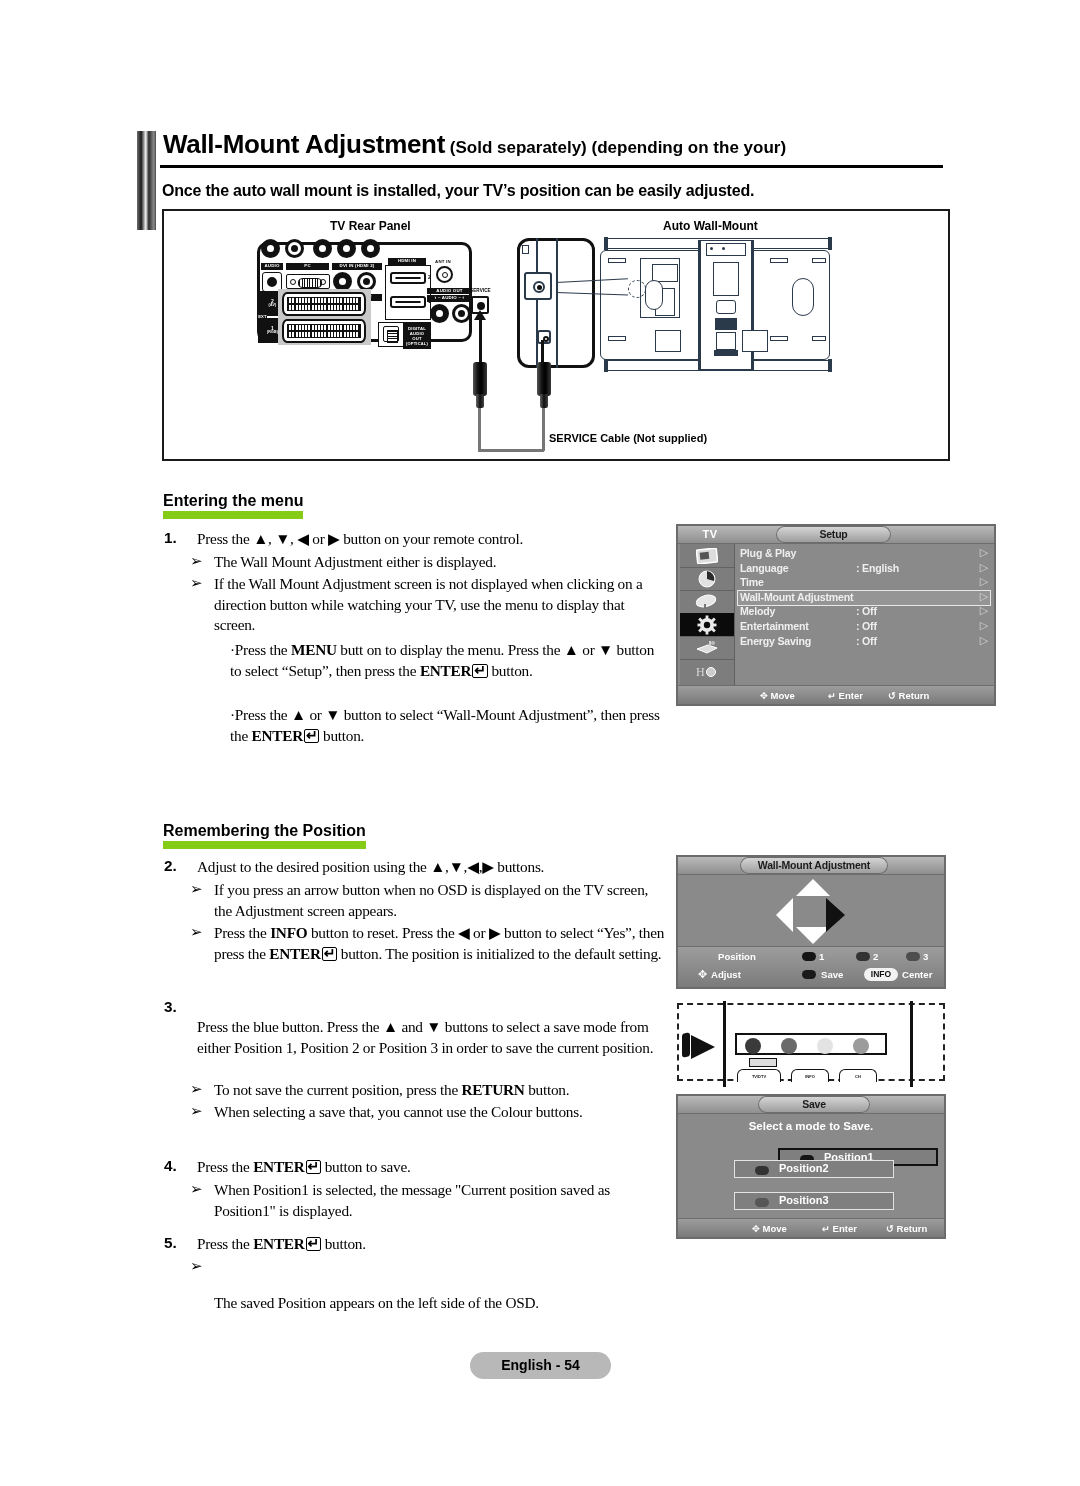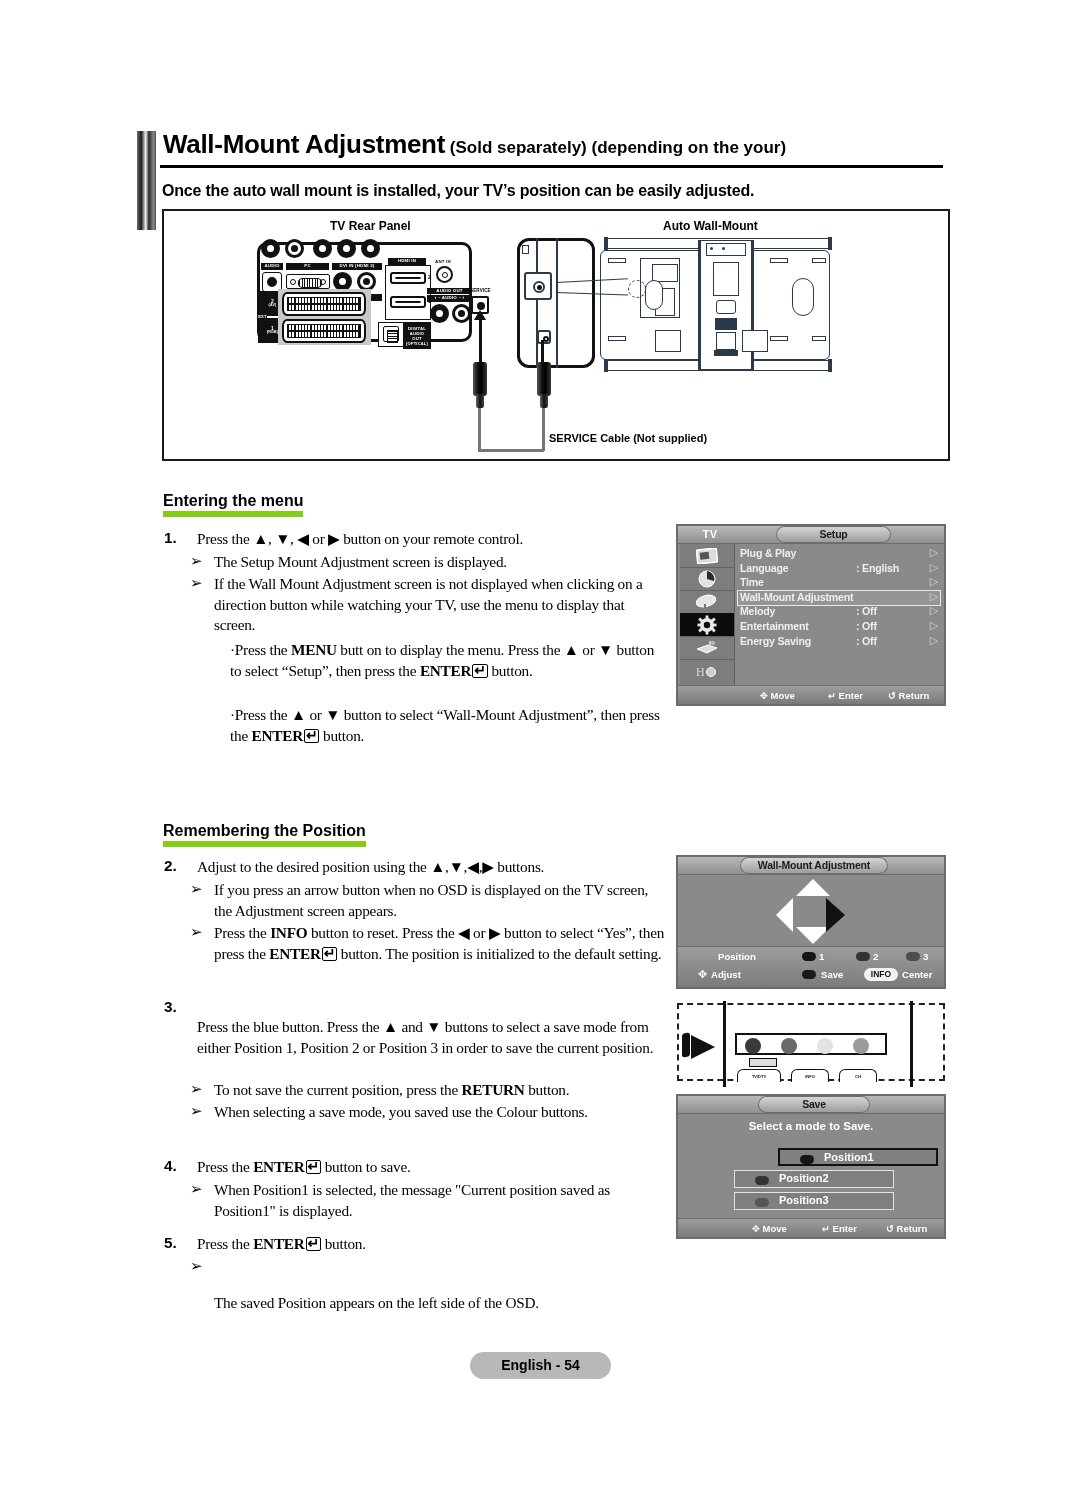--- a/index.html
+++ b/index.html
@@ -72,21 +72,21 @@
 
   
   .cable{position:absolute;background:#111;}
   .plug{position:absolute;width:14px;height:34px;border-radius:3px;
         background:linear-gradient(to right,#555 0%,#111 35%,#000 60%,#3a3a3a 100%);}
   .plug:after{content:"";position:absolute;left:3px;right:3px;bottom:-12px;height:14px;border-radius:2px;
         background:linear-gradient(to right,#666,#111 50%,#444);}
 
   
   .sec-h{position:absolute;font-size:16px;font-weight:bold;
-         border-bottom:6px solid #84cc16;padding-bottom:1px;white-space:nowrap;}
+         border-bottom:8px solid #84cc16;padding-bottom:1px;white-space:nowrap;}
   .txt{position:absolute;font-size:15.3px;line-height:20.6px;letter-spacing:-0.25px;font-family:Liberation Serif, serif;}
   .num{position:absolute;font-size:15.3px;font-weight:bold;}
   .arrw{position:absolute;font-size:15px;}
   .b{font-weight:bold;}
   .ent{font-weight:bold;font-size:14px;display:inline-block;
        border:1.4px solid #000;border-radius:2px;padding:0 1px 0 1px;line-height:12px;
        position:relative;top:-1px;margin-left:1px;}
 
   
   .gg{font-family:"DejaVu Sans",sans-serif;}
@@ -98,21 +98,21 @@
   .osd-title{position:absolute;top:0px;height:17px;border-radius:10px;
              background:linear-gradient(to bottom,#d8d8d8,#9a9a9a);
              color:#1c1c1c;font-size:10.5px;font-weight:bold;text-align:center;line-height:17px;
              letter-spacing:-.2px;box-shadow:0 0 0 1px #6d6d6d inset;}
   .osd-bot{position:absolute;left:0;right:0;bottom:0;height:18px;
            background:linear-gradient(to bottom,#9d9d9d,#7a7a7a);border-top:1px solid #6d6d6d;
            color:#fff;font-size:9.5px;font-weight:bold;}
   .osd-bot span{position:absolute;top:4px;white-space:nowrap;}
 
   
-  #osd-setup{left:676px;top:524px;width:270px;height:182px;}
+  #osd-setup{left:676px;top:524px;width:320px;height:182px;}
   #osd-setup .tvlab{position:absolute;left:6px;top:1px;width:52px;height:15px;
         color:#fff;font-size:11px;font-weight:bold;text-align:center;line-height:15px;letter-spacing:.5px;}
   .sidebar{position:absolute;left:2px;top:18px;width:54px;bottom:19px;
         background:#7d7d7d;border-right:1px solid #5f5f5f;}
   .sbitem{position:absolute;left:0;width:54px;height:23px;border-bottom:1px solid #626262;
         display:flex;align-items:center;justify-content:center;}
   .sbitem.sel{background:#0b0b0b;}
   .menulist{position:absolute;left:60px;top:21px;right:4px;}
   .mrow{position:relative;height:14.6px;color:#efefef;font-size:10.6px;font-weight:bold;letter-spacing:-.2px;white-space:nowrap;}
   .mrow .lbl{position:absolute;left:2px;top:0;}
@@ -346,21 +346,21 @@
     <div class="cable" style="left:542px;top:408px;width:2.5px;height:43px;background:#777;"></div>
     <div class="cable" style="left:541px;top:340px;width:3px;height:24px;background:#111;"></div>
   </div>
 
   <div class="sec-h" style="left:163px;top:492px;">Entering the menu</div>
 
   <div class="num" style="left:164px;top:529px;">1.</div>
   <div class="txt" style="left:197px;top:529px;width:470px;">Press the ▲, ▼, ◀ or ▶ button on your remote control.</div>
 
   <div class="arrw gg" style="left:190px;top:552px;">➢</div>
-  <div class="txt" style="left:214px;top:552px;width:452px;">The Setup Mount Adjustment screen is displayed.</div>
+  <div class="txt" style="left:214px;top:552px;width:452px;">The Wall Mount Adjustment either is displayed.</div>
 
   <div class="arrw gg" style="left:190px;top:574px;">➢</div>
   <div class="txt" style="left:230px;top:640px;width:438px;">
     ·Press the <b>MENU</b> butt on to display the menu. Press the ▲ or ▼ button to select “Setup”, then press the <b>ENTER</b><span class="ent">↵</span> button.
   </div>
 
   <div class="txt" style="left:214px;top:574px;width:452px;">If the Wall Mount Adjustment screen is not displayed when clicking on a direction button while watching your TV, use the menu to display that screen.</div>
   <div class="txt" style="left:230px;top:705px;width:440px;">
     ·Press the ▲ or ▼ button to select “Wall-Mount Adjustment”, then press the <b>ENTER</b><span class="ent">↵</span> button.
   </div>
@@ -476,21 +476,21 @@
   <div class="arrw gg" style="left:190px;top:923px;">➢</div>
   <div class="txt" style="left:214px;top:923px;width:454px;">Press the <b>INFO</b> button to reset. Press the ◀ or ▶ button to select “Yes”, then press the <b>ENTER</b><span class="ent">↵</span> button. The position is initialized to the default setting.</div>
 
   <div class="num" style="left:164px;top:998px;">3.</div>
   <div class="txt" style="left:197px;top:998px;width:470px;margin-top:19px;">Press the blue button. Press the ▲ and ▼ buttons to select a save mode from either Position 1, Position 2 or Position 3 in order to save the current position.</div>
 
   <div class="arrw gg" style="left:190px;top:1080px;">➢</div>
   <div class="txt" style="left:214px;top:1080px;width:460px;">To not save the current position, press the <b>RETURN</b> button.</div>
 
   <div class="arrw gg" style="left:190px;top:1102px;">➢</div>
-  <div class="txt" style="left:214px;top:1102px;width:452px;">When selecting a save mode, you saved use the Colour buttons.</div>
+  <div class="txt" style="left:214px;top:1102px;width:452px;">When selecting a save that, you cannot use the Colour buttons.</div>
 
   <div class="num" style="left:164px;top:1157px;">4.</div>
   <div class="txt" style="left:197px;top:1157px;width:470px;">Press the <b>ENTER</b><span class="ent">↵</span> button to save.</div>
   <div class="arrw gg" style="left:190px;top:1180px;">➢</div>
   <div class="txt" style="left:214px;top:1180px;width:456px;">When Position1 is selected, the message "Current position saved as Position1" is displayed.</div>
 
   <div class="num" style="left:164px;top:1234px;">5.</div>
   <div class="txt" style="left:197px;top:1234px;width:470px;">Press the <b>ENTER</b><span class="ent">↵</span> button.</div>
   <div class="arrw gg" style="left:190px;top:1257px;">➢</div>
   <div class="txt" style="left:214px;top:1257px;width:456px;margin-top:36px;">The saved Position appears on the left side of the OSD.</div>
@@ -542,21 +542,21 @@
 
   <div class="osd" id="osd-save">
     <div class="osd-top"></div>
     <div class="osd-title" style="left:80px;width:112px;">Save</div>
     <div class="save-msg">Select a mode to Save.</div>
 
     <div class="posrow sel" style="top:52px;">
       <div class="pd" style="background:#151515;"></div>
       <div class="pt">Position1</div>
     </div>
-    <div class="posrow" style="top:74px;">
+    <div class="posrow" style="top:64px;">
       <div class="pd" style="background:#333333;"></div>
       <div class="pt">Position2</div>
     </div>
     <div class="posrow" style="top:96px;">
       <div class="pd" style="background:#565656;"></div>
       <div class="pt">Position3</div>
     </div>
 
     <div class="osd-bot">
       <span style="left:74px;">✥ Move</span>

